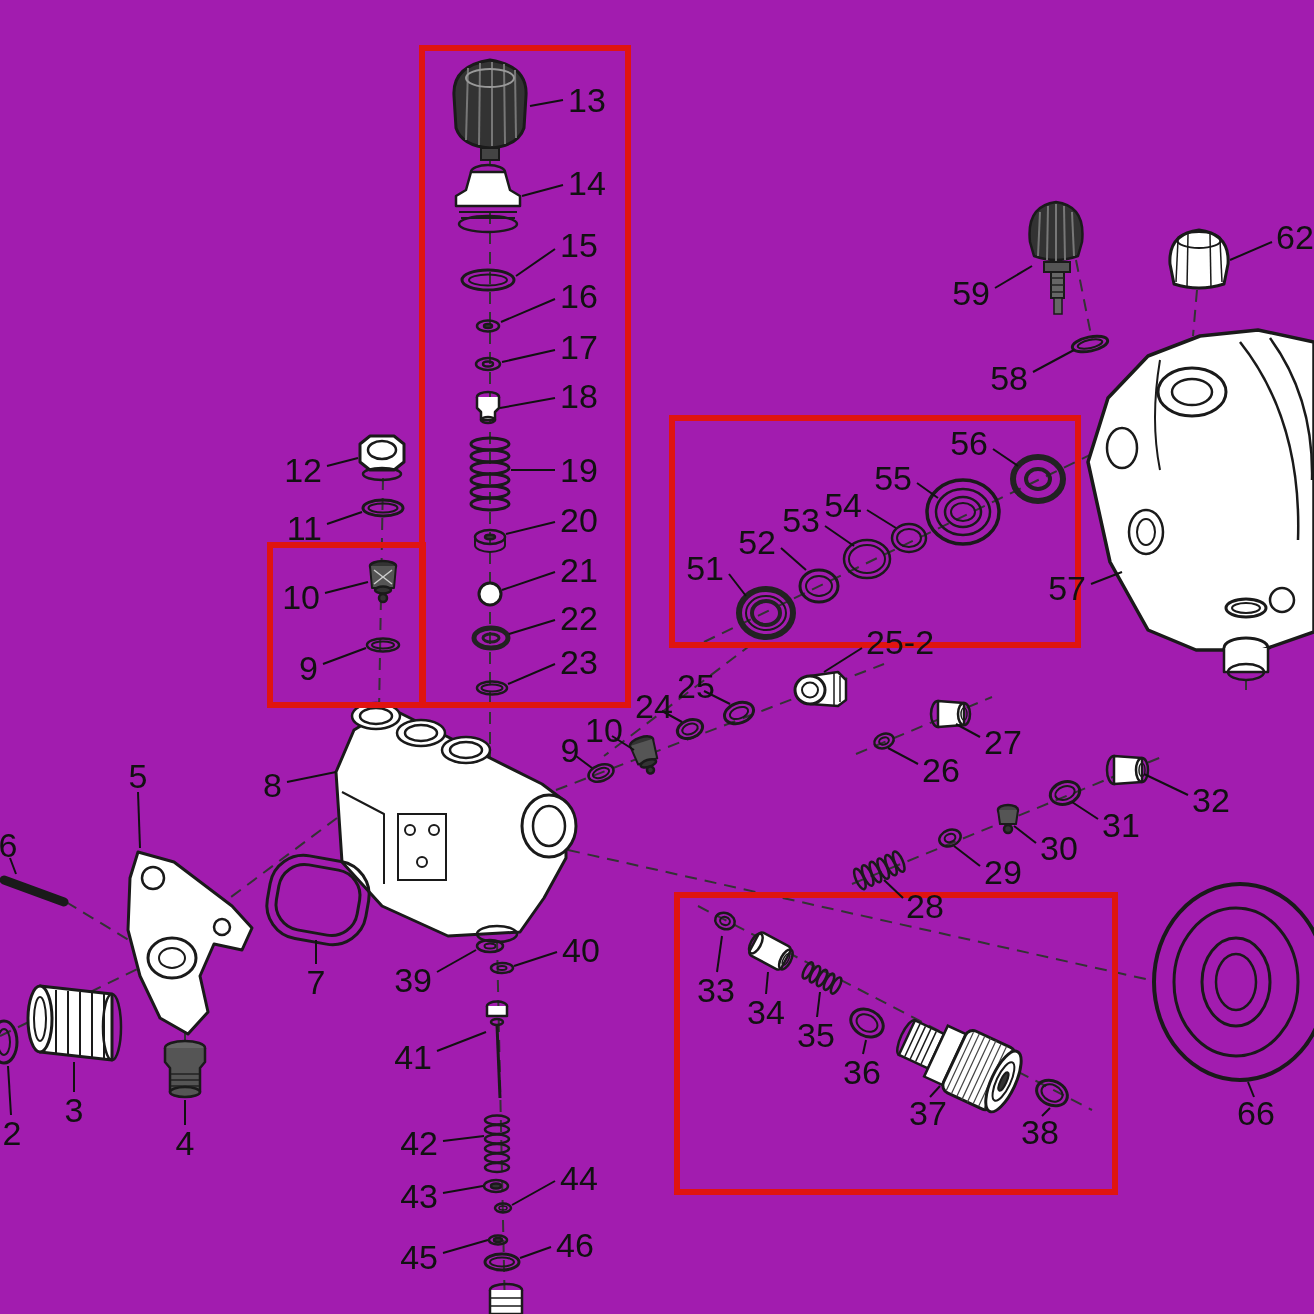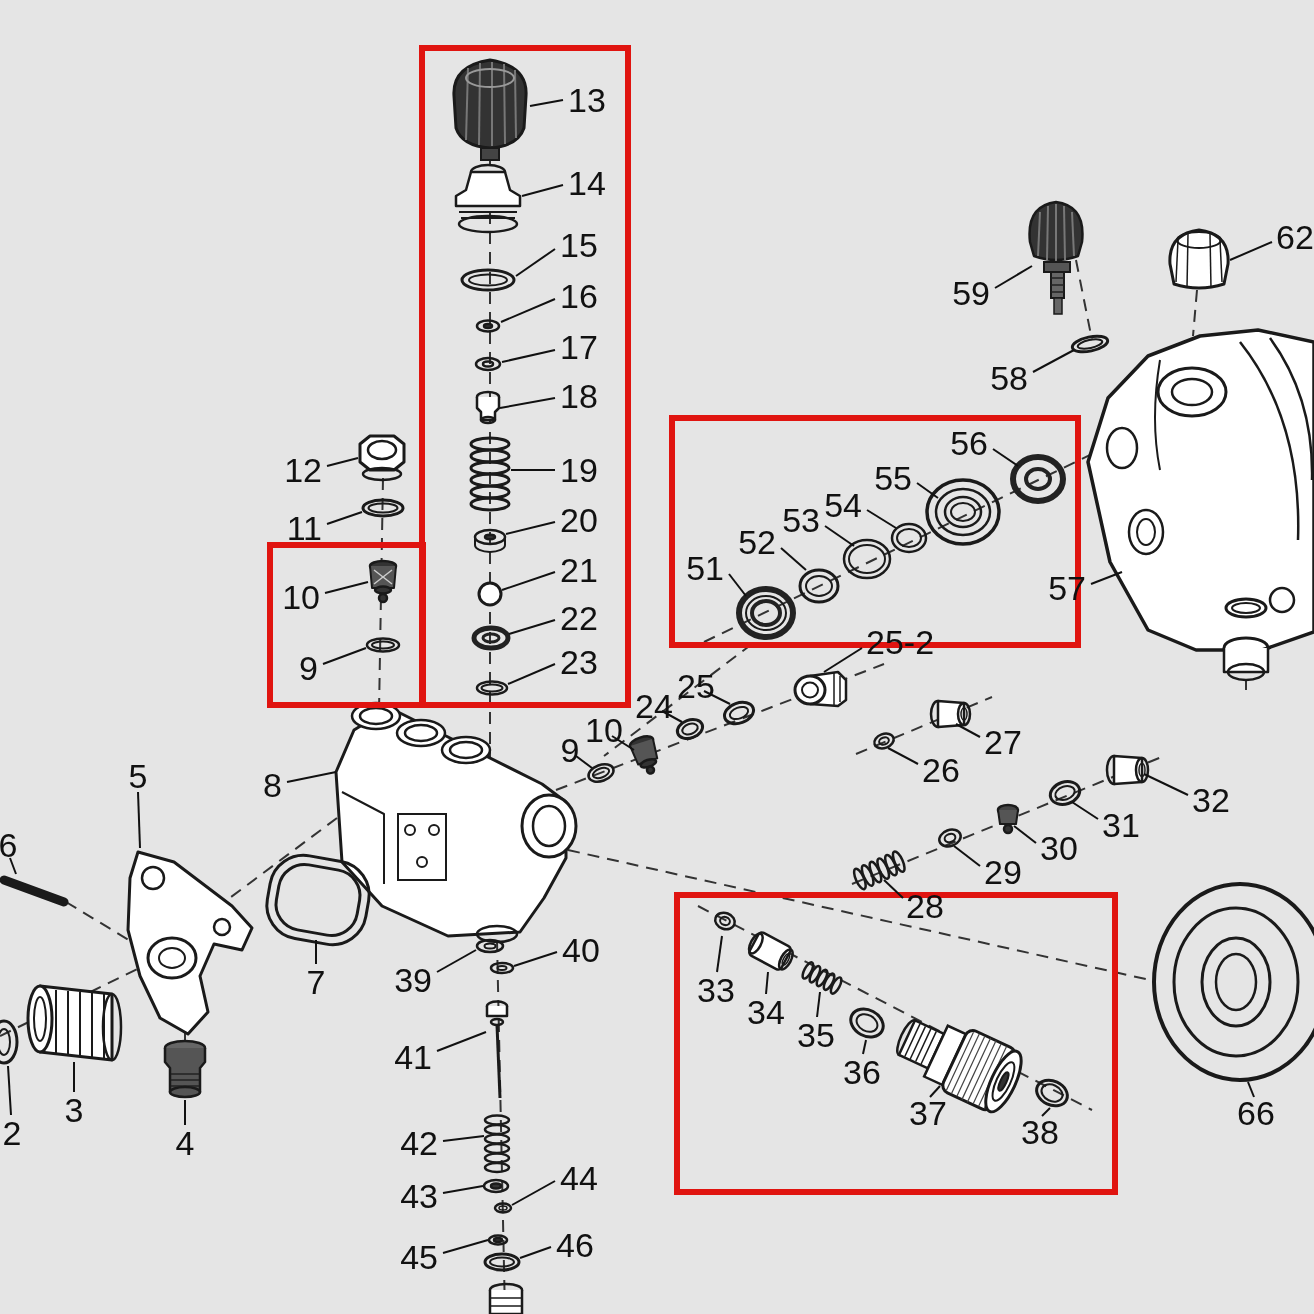--- a/index.html
+++ b/index.html
@@ -1,16 +1,16 @@
 <!DOCTYPE html>
 <html><head>
 <meta charset="utf-8">
 <style>
   html,body{margin:0;padding:0;background:#ffffff;}
-  #stage{width:1314px;height:1314px;position:relative;background:#e5e5e5;overflow:hidden;}
+  #stage{width:1314px;height:1314px;position:relative;background:#a21caf;overflow:hidden;}
   svg{display:block;}
   svg text{font-family:"Liberation Sans","DejaVu Sans",sans-serif;font-weight:400;}
 </style>
 </head>
 <body>
 
 <div id="stage">
   <svg width="1314" height="1314" viewBox="0 0 1314 1314" xmlns="http://www.w3.org/2000/svg">
       <polyline points="490,152 490,764" fill="none" stroke="#333333" stroke-width="2" stroke-dasharray="12 8"></polyline>
       <polyline points="383,478 379,712" fill="none" stroke="#333333" stroke-width="2" stroke-dasharray="12 8"></polyline>

